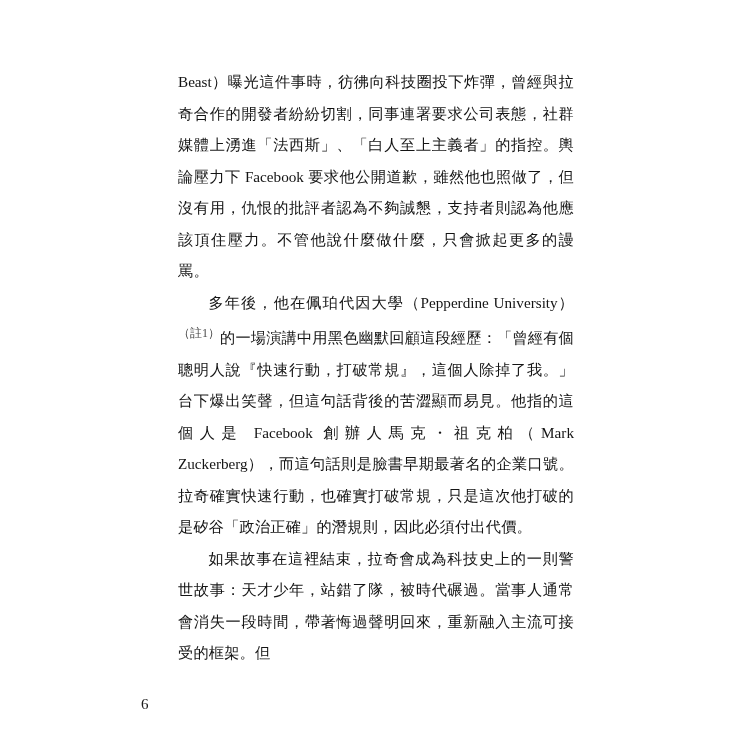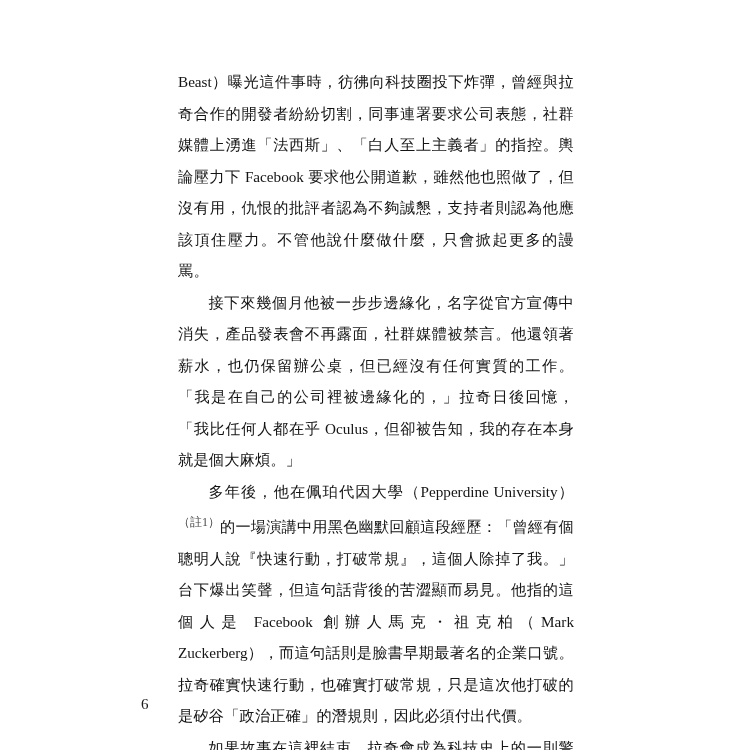--- a/index.html
+++ b/index.html
@@ -64,23 +64,20 @@
 <body>
 
 <div class="page">
 
   <div class="text-column">
 
     <p class="para">
       <span class="latin">Beast</span>）曝光這件事時，彷彿向科技圈投下炸彈，曾經與拉奇合作的開發者紛紛切割，同事連署要求公司表態，社群媒體上湧進「法西斯」、「白人至上主義者」的指控。輿論壓力下 <span class="latin">Facebook</span> 要求他公開道歉，雖然他也照做了，但沒有用，仇恨的批評者認為不夠誠懇，支持者則認為他應該頂住壓力。不管他說什麼做什麼，只會掀起更多的謾罵。
     </p>
 
-    <p class="para indent">
-      接下來幾個月他被一步步邊緣化，名字從官方宣傳中消失，產品發表會不再露面，社群媒體被禁言。他還領著薪水，也仍保留辦公桌，但已經沒有任何實質的工作。「我是在自己的公司裡被邊緣化的，」拉奇日後回憶，「我比任何人都在乎 <span class="latin">Oculus</span>，但卻被告知，我的存在本身就是個大麻煩。」
-    </p>
 
     <p class="para indent">
       多年後，他在佩珀代因大學（<span class="latin">Pepperdine University</span>）<span class="sup-note">（註1）</span>的一場演講中用黑色幽默回顧這段經歷：「曾經有個聰明人說『快速行動，打破常規』，這個人除掉了我。」台下爆出笑聲，但這句話背後的苦澀顯而易見。他指的這個人是 <span class="latin">Facebook</span> 創辦人馬克・祖克柏（<span class="latin">Mark Zuckerberg</span>），而這句話則是臉書早期最著名的企業口號。拉奇確實快速行動，也確實打破常規，只是這次他打破的是矽谷「政治正確」的潛規則，因此必須付出代價。
     </p>
 
     <p class="para indent">
       如果故事在這裡結束，拉奇會成為科技史上的一則警世故事：天才少年，站錯了隊，被時代碾過。當事人通常會消失一段時間，帶著悔過聲明回來，重新融入主流可接受的框架。但
     </p>
 
   </div>

